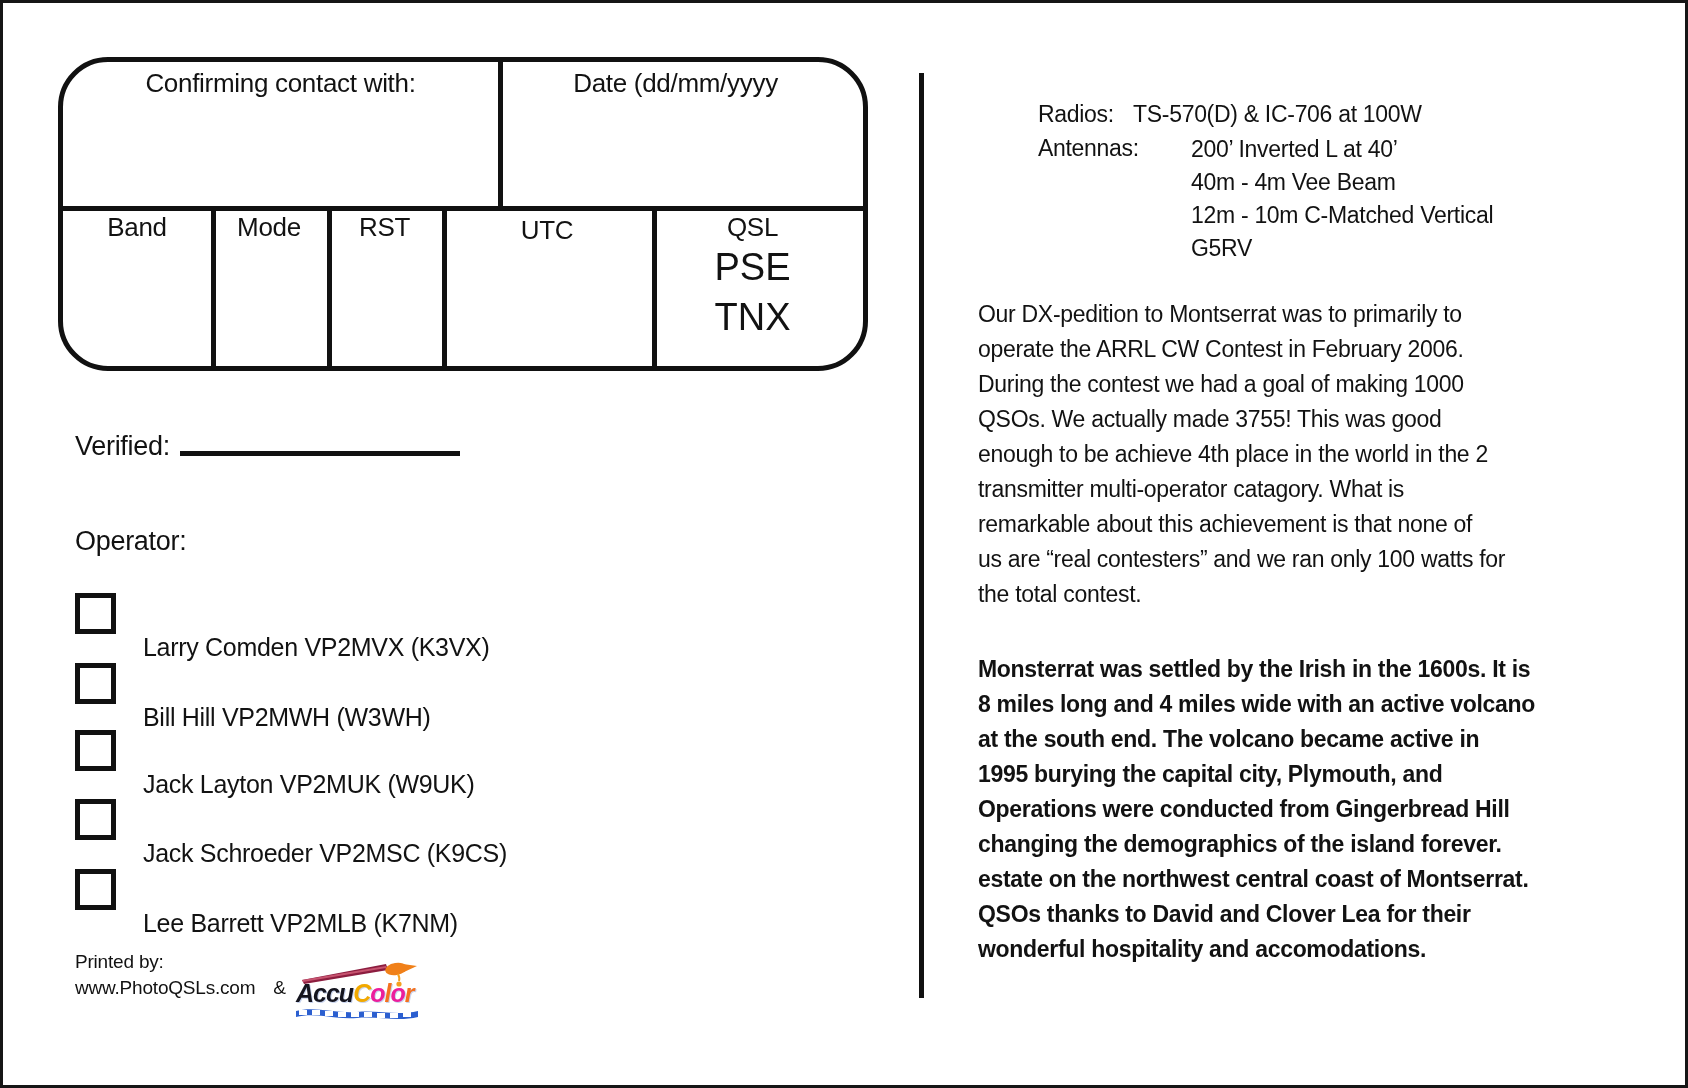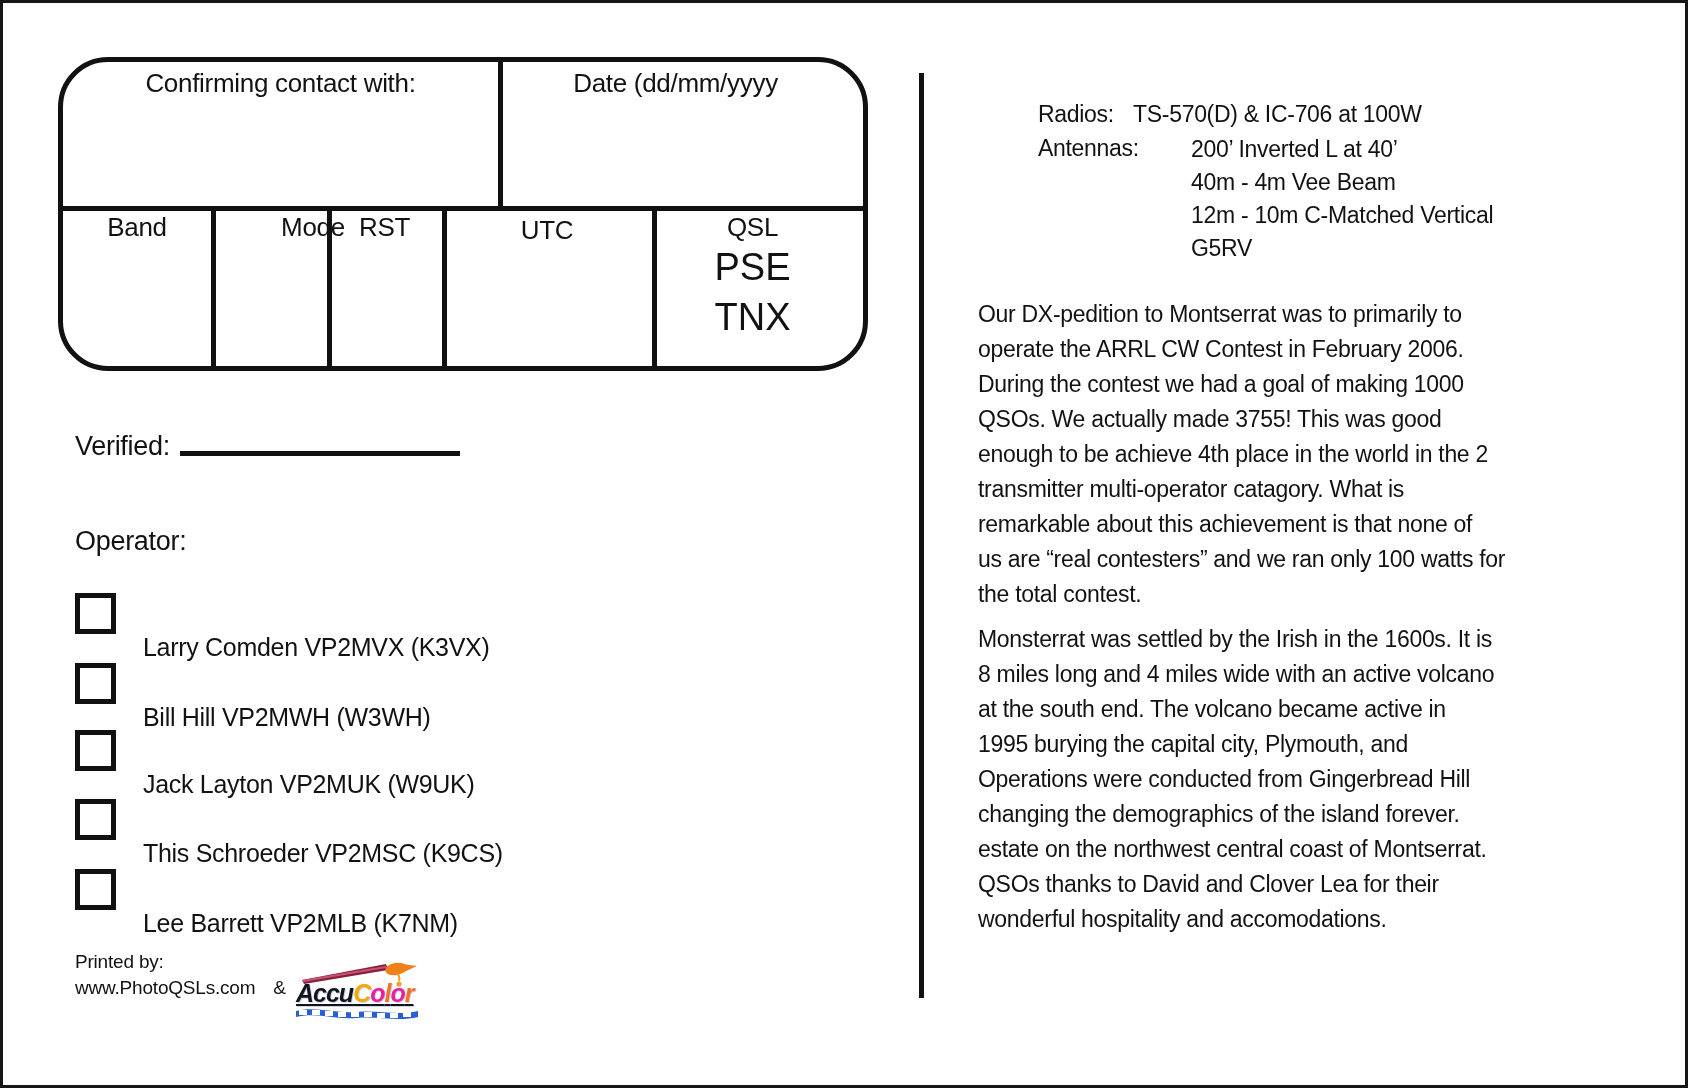--- a/index.html
+++ b/index.html
@@ -51,21 +51,20 @@
   .printed .amp{margin-left:18px;}
 
   
   .logo{left:293px;top:960px;width:128px;height:54px;}
   .logo-brush{position:absolute;left:4px;top:-2px;}
   .logo-text{
     position:absolute;left:0;top:16px;
     font-size:25px;font-weight:700;font-style:italic;
     letter-spacing:-1px;white-space:nowrap;
     text-shadow:1px 1px 0 #c9d4ee;
-    text-decoration:underline;
   }
   .logo-text .accu{color:#14141e;}
   .logo-text .c-gold{color:#f2a900;}
   .logo-text .c-mag{color:#ec1e9c;}
   .logo-text .c-org{color:#f4711f;}
   .logo-film{position:absolute;left:0;top:42px;}
 
   
   .v-divider{left:916px;top:70px;width:5px;height:925px;background:#111;}
 
@@ -87,21 +86,21 @@
     <div class="tline" style="left:435px;top:0;width:5px;height:149px;"></div>
     <div class="tline" style="left:148px;top:144px;width:5px;bottom:0;"></div>
     <div class="tline" style="left:264px;top:144px;width:5px;bottom:0;"></div>
     <div class="tline" style="left:379px;top:144px;width:5px;bottom:0;"></div>
     <div class="tline" style="left:589px;top:144px;width:5px;bottom:0;"></div>
 
     <div class="cell-label" style="left:0;width:435px;top:6px;">Confirming contact with:</div>
     <div class="cell-label" style="left:435px;width:355px;top:6px;">Date (dd/mm/yyyy</div>
 
     <div class="cell-label" style="left:0;width:148px;top:150px;">Band</div>
-    <div class="cell-label" style="left:148px;width:116px;top:150px;padding-left:44px;">Mode</div>
+    <div class="cell-label" style="left:148px;width:116px;top:150px;">Mode</div>
     <div class="cell-label" style="left:264px;width:115px;top:150px;">RST</div>
     <div class="cell-label" style="left:379px;width:210px;top:153px;">UTC</div>
     <div class="cell-label" style="left:589px;width:201px;top:150px;">QSL</div>
 
     <div class="pse-tnx" style="left:589px;width:201px;top:184px;">PSE</div>
     <div class="pse-tnx" style="left:589px;width:201px;top:234px;">TNX</div>
   </div>
 
   <div class="abs field-label" style="left:72px;top:428px;">Verified:</div>
   <div class="abs verify-line" style="left:177px;top:448px;width:280px;height:5px;"></div>
@@ -115,21 +114,21 @@
   <div class="op-row" style="top:660px;">
     <span class="chk"></span>
     <span class="op-label">Bill Hill VP2MWH (W3WH)</span>
   </div>
   <div class="op-row" style="top:727px;">
     <span class="chk"></span>
     <span class="op-label">Jack Layton VP2MUK (W9UK)</span>
   </div>
   <div class="op-row" style="top:796px;">
     <span class="chk"></span>
-    <span class="op-label">This Schroeder VP2MSC (K9CS)</span>
+    <span class="op-label">Jack Schroeder VP2MSC (K9CS)</span>
   </div>
   <div class="op-row" style="top:866px;">
     <span class="chk"></span>
     <span class="op-label">Lee Barrett VP2MLB (K7NM)</span>
   </div>
 
 
   <div class="abs printed" style="left:72px;top:946px;">
     <div>Printed by:</div>
     <div class="row2">
@@ -180,21 +179,21 @@
       <div>Our DX-pedition to Montserrat was to primarily to</div>
       <div>operate the ARRL CW Contest in February 2006.</div>
       <div>During the contest we had a goal of making 1000</div>
       <div>QSOs.  We actually made 3755!  This was good</div>
       <div>enough to be achieve 4th place in the world in the 2</div>
       <div>transmitter multi-operator catagory.  What is</div>
       <div>remarkable about this achievement is that none of</div>
       <div>us are “real contesters” and we ran only 100 watts for</div>
       <div>the total contest.</div>
     </div>
-  <div class="abs para" style="left:975px;top:619px;">
+  <div class="abs para" style="left:975px;top:649px;font-weight:bold;">
       <div>Monsterrat was settled by the Irish in the 1600s.  It is</div>
       <div>8 miles long and 4 miles wide with an active volcano</div>
       <div>at the south end.  The volcano became active in</div>
       <div>1995 burying the capital city, Plymouth, and</div>
       <div>Operations were conducted from Gingerbread Hill</div>
       <div>changing the demographics of the island forever.</div>
       <div>estate on the northwest central coast of Montserrat.</div>
       <div>QSOs thanks to David and Clover Lea for their</div>
       <div>wonderful hospitality and accomodations.</div>
     </div>

